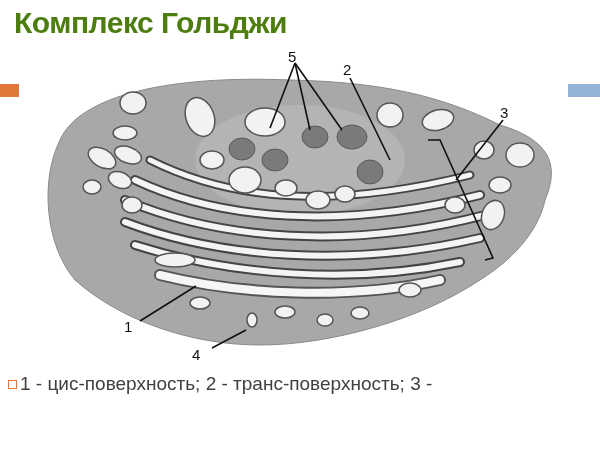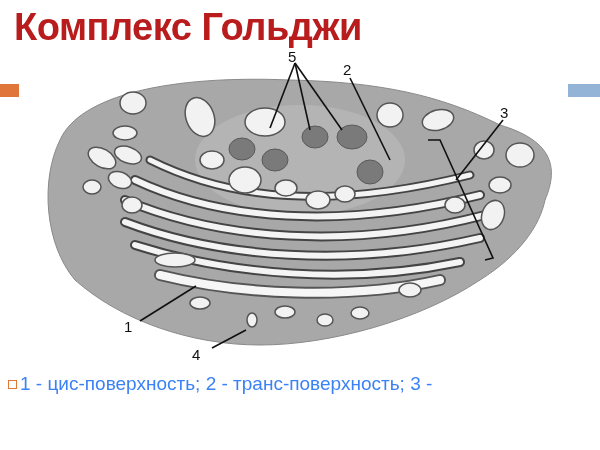--- a/index.html
+++ b/index.html
@@ -1,21 +1,21 @@
 <!DOCTYPE html>
 <html><head>
 <meta charset="utf-8">
 <style>
   html,body{margin:0;padding:0;background:#fff;}
   body{width:600px;height:450px;position:relative;overflow:hidden;font-family:"Liberation Sans",sans-serif;}
-  .title{position:absolute;left:14px;top:6px;font-size:38px;font-weight:bold;color:#b91c1c;letter-spacing:-0.5px;font-family:"Liberation Sans",sans-serif;}
+  .title{position:absolute;left:14px;top:6px;font-size:30px;font-weight:bold;color:#4d7c0f;letter-spacing:-0.5px;font-family:"Liberation Sans",sans-serif;}
   .bar-left{position:absolute;left:0;top:84px;width:19px;height:13px;background:#e0763a;}
   .bar-right{position:absolute;left:568px;top:84px;width:32px;height:13px;background:#93b4d6;}
   .diagram{position:absolute;left:0;top:40px;width:600px;height:330px;}
-  .caption{position:absolute;left:20px;top:370px;width:540px;font-size:19px;line-height:27px;color:#3b82f6;}
+  .caption{position:absolute;left:20px;top:370px;width:540px;font-size:19px;line-height:27px;color:#404040;}
   .bullet{position:absolute;left:8px;top:380px;width:9px;height:9px;border:1.5px solid #e0763a;box-sizing:border-box;}
   .lbl{font-family:"Liberation Sans",sans-serif;font-size:15px;fill:#111;}
 </style>
 </head>
 <body>
 
 <div class="title">Комплекс Гольджи</div>
 <div class="bar-left"></div>
 <div class="bar-right"></div>
 

